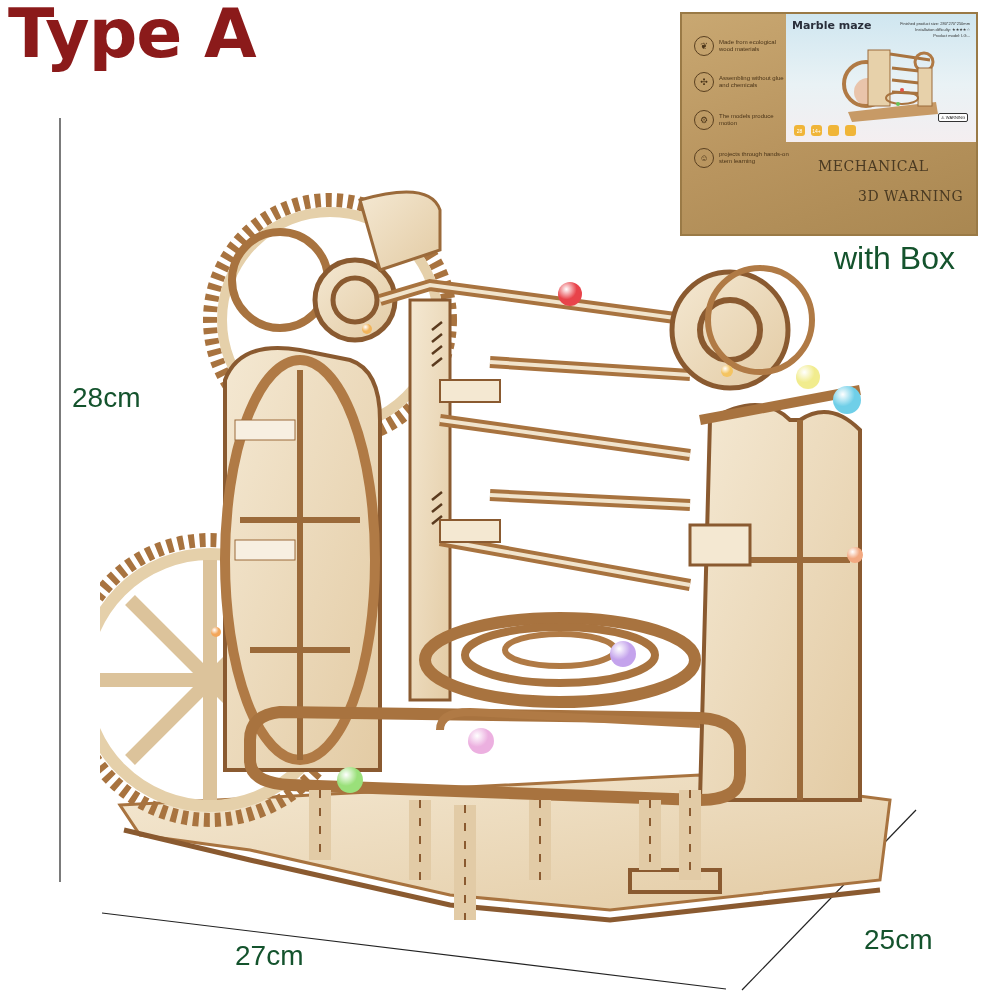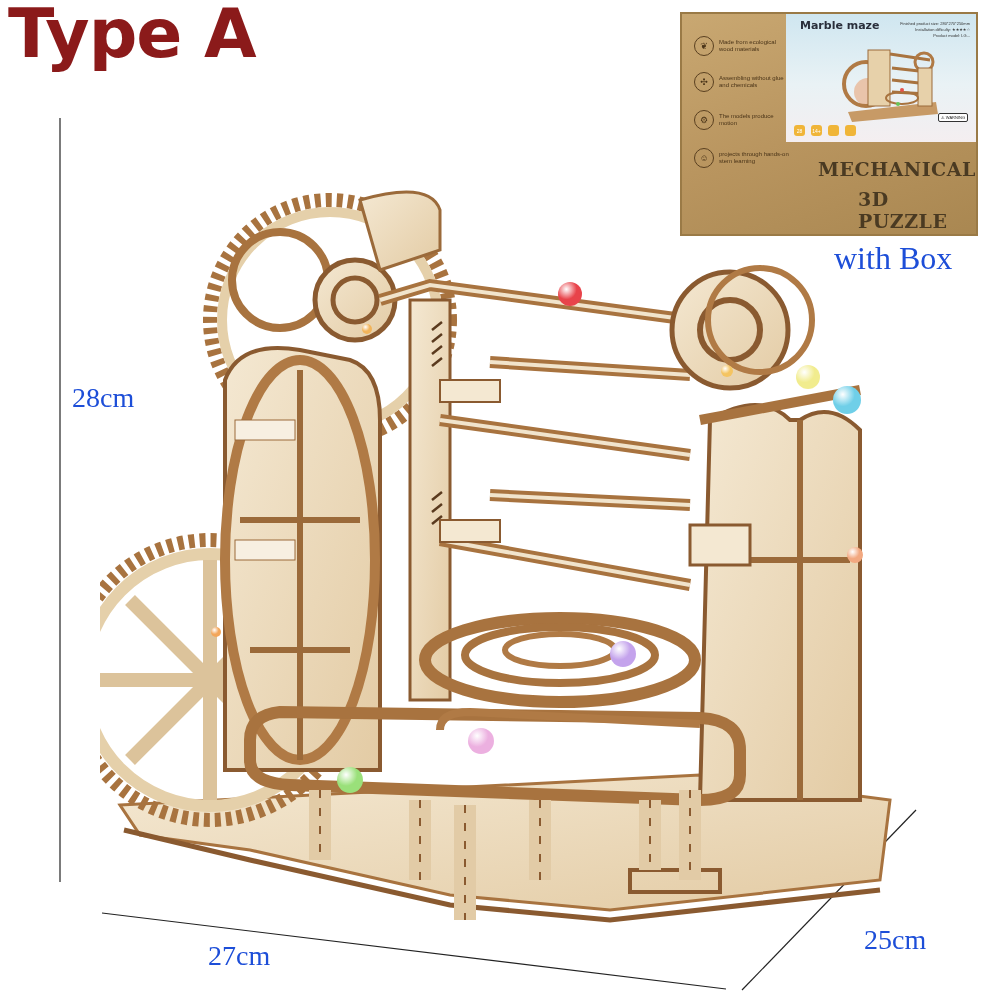--- a/index.html
+++ b/index.html
@@ -1,27 +1,27 @@
 <!DOCTYPE html>
 <html><head>
   <meta charset="utf-8">
   <style>
     html, body { margin: 0; padding: 0; background: #ffffff; }
     body { width: 1000px; height: 1000px; position: relative; overflow: hidden; font-family: "Liberation Sans", sans-serif; }
     .title { position: absolute; left: 8px; top: -6px; font-family: "DejaVu Sans", sans-serif; font-weight: bold; font-size: 68px; color: #8b1a1a; letter-spacing: -1px; }
-    .dim-label { position: absolute; font-family: Liberation Serif, serif; font-size: 28px; color: #1d4ed8; }
+    .dim-label { position: absolute; font-family: Liberation Sans, sans-serif; font-size: 28px; color: #14532d; }
     .box { position: absolute; left: 680px; top: 12px; width: 298px; height: 224px; background: linear-gradient(160deg, #c9a872 0%, #b9955f 50%, #a98751 100%); box-shadow: inset 0 0 0 2px #9a7a46; }
     .box-photo { position: absolute; left: 106px; top: 2px; width: 190px; height: 128px; background: linear-gradient(180deg, #cfe6f0 0%, #e9f2f5 55%, #f4eef0 100%); overflow: hidden; }
-    .box-photo-title { position: absolute; left: 6px; top: 5px; font-family: "DejaVu Sans", sans-serif; font-weight: bold; font-size: 11px; color: #2a2f3b; margin-left: 8px; }
+    .box-photo-title { position: absolute; left: 6px; top: 5px; font-family: "DejaVu Sans", sans-serif; font-weight: bold; font-size: 11px; color: #2a2f3b; }
     .box-photo-spec { position: absolute; right: 6px; font-size: 4px; color: #333; text-align: right; white-space: nowrap; }
     .mini-model { position: absolute; left: 52px; top: 18px; width: 108px; height: 90px; }
     .feature { position: absolute; left: 14px; display: flex; align-items: center; gap: 5px; }
     .feature-icon { width: 18px; height: 18px; border: 1.5px solid #5a4020; border-radius: 50%; display: flex; align-items: center; justify-content: center; font-size: 9px; color: #4a3418; }
     .feature-text { font-size: 6px; color: #4a3418; line-height: 7px; width: 72px; }
-    .box-heading { position: absolute; font-family: "DejaVu Serif", serif; font-weight: bold; font-size: 19px; color: #4a3a22; letter-spacing: 0.5px; }
+    .box-heading { position: absolute; font-family: "DejaVu Serif", serif; font-weight: normal; font-size: 14px; color: #4a3a22; letter-spacing: 0.5px; }
     .badge-row { position: absolute; left: 8px; bottom: 6px; display: flex; gap: 6px; }
     .badge { width: 11px; height: 11px; border-radius: 3px; background: #f0b538; font-size: 5px; color: #fff; display: flex; align-items: center; justify-content: center; }
     .warning { position: absolute; right: 8px; bottom: 20px; border: 1px solid #333; border-radius: 2px; font-size: 4px; padding: 1px 2px; color: #222; background: #fff; }
     .model { position: absolute; left: 100px; top: 120px; width: 800px; height: 820px; }
     .marble { position: absolute; border-radius: 50%; }
   </style>
 </head>
 <body>
 
 <div class="title">Type A</div>
@@ -64,31 +64,31 @@
     <div class="badge-row">
       <span class="badge">28</span>
       <span class="badge">14+</span>
       <span class="badge"></span>
       <span class="badge"></span>
     </div>
     <div class="warning">⚠ WARNING</div>
   </div>
 
   <div class="box-heading" style="left:138px;top:146px">MECHANICAL</div>
-  <div class="box-heading" style="left:178px;top:176px">3D PUZZLE</div>
+  <div class="box-heading" style="left:178px;top:176px">3D WARNING</div>
 </div>
 <div class="dim-label" style="left:834px;top:240px;font-size:32px">with Box</div>
 
 <svg style="position:absolute;left:0;top:0" width="1000" height="1000">
   <line x1="60" y1="118" x2="60" y2="882" stroke="#222" stroke-width="1.2"></line>
   <line x1="102" y1="913" x2="726" y2="989" stroke="#222" stroke-width="1.2"></line>
   <line x1="742" y1="990" x2="916" y2="810" stroke="#222" stroke-width="1.2"></line>
 </svg>
 <div class="dim-label" style="left:72px;top:382px">28cm</div>
-<div class="dim-label" style="left:208px;top:940px">27cm</div>
+<div class="dim-label" style="left:235px;top:940px">27cm</div>
 <div class="dim-label" style="left:864px;top:924px">25cm</div>
 
 <svg class="model" viewBox="100 120 800 820">
   <defs>
     <linearGradient id="wood" x1="0" y1="0" x2="1" y2="1">
       <stop offset="0" stop-color="#f4e8d2"></stop>
       <stop offset="1" stop-color="#e3cba4"></stop>
     </linearGradient>
     <pattern id="teeth" width="10" height="10" patternUnits="userSpaceOnUse">
       <rect width="10" height="10" fill="#e9d6b4"></rect>

